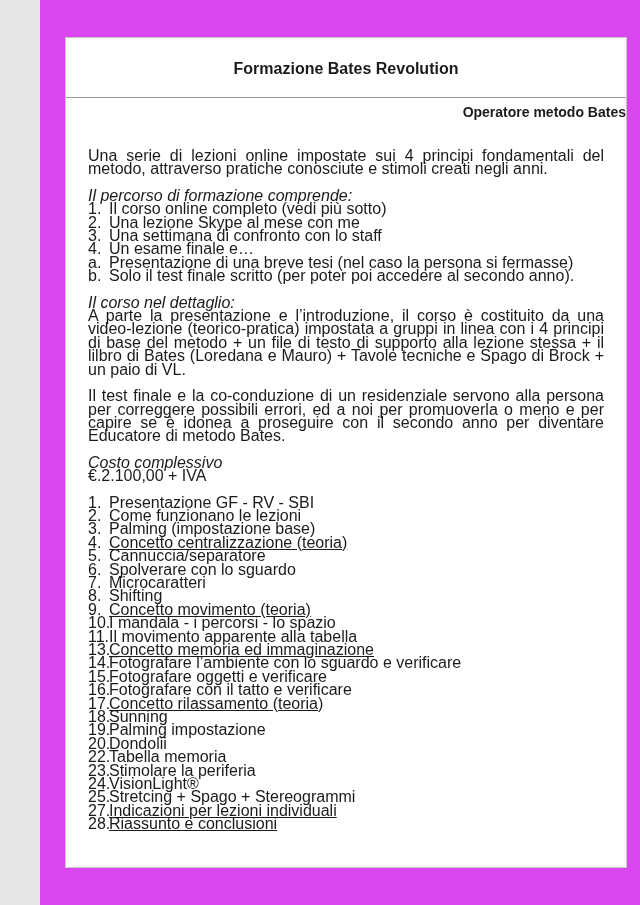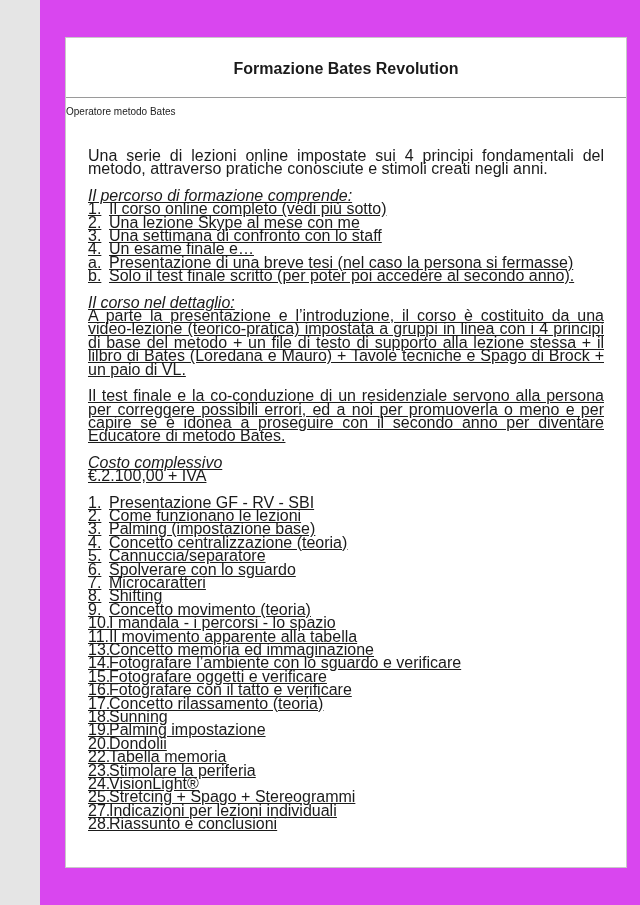--- a/index.html
+++ b/index.html
@@ -32,38 +32,37 @@
     font-weight: bold;
     text-align: center;
     margin: 0;
   }
   .divider {
     border: none;
     border-top: 1px solid #9a9a9a;
     margin: 19px 0 0 0;
   }
   .doc-subtitle {
-    font-size: 10px;
+    font-size: 14px;
     line-height: 16px;
-    font-weight: normal;
-    text-align: left;
+    font-weight: bold;
+    text-align: right;
     margin: 6px 0 0 0;
   }
   .content {
     padding: 0 22px;
     font-size: 16px;
     line-height: 13.4px;
   }
   .intro {
     margin-top: 29px;
     text-align: justify;
   }
   .gap {
     margin-top: 13px;
-    text-decoration: underline;
   }
   .it {
     font-style: italic;
   }
   .justify {
     text-align: justify;
   }
   .row {
     display: flex;
     align-items: baseline;

